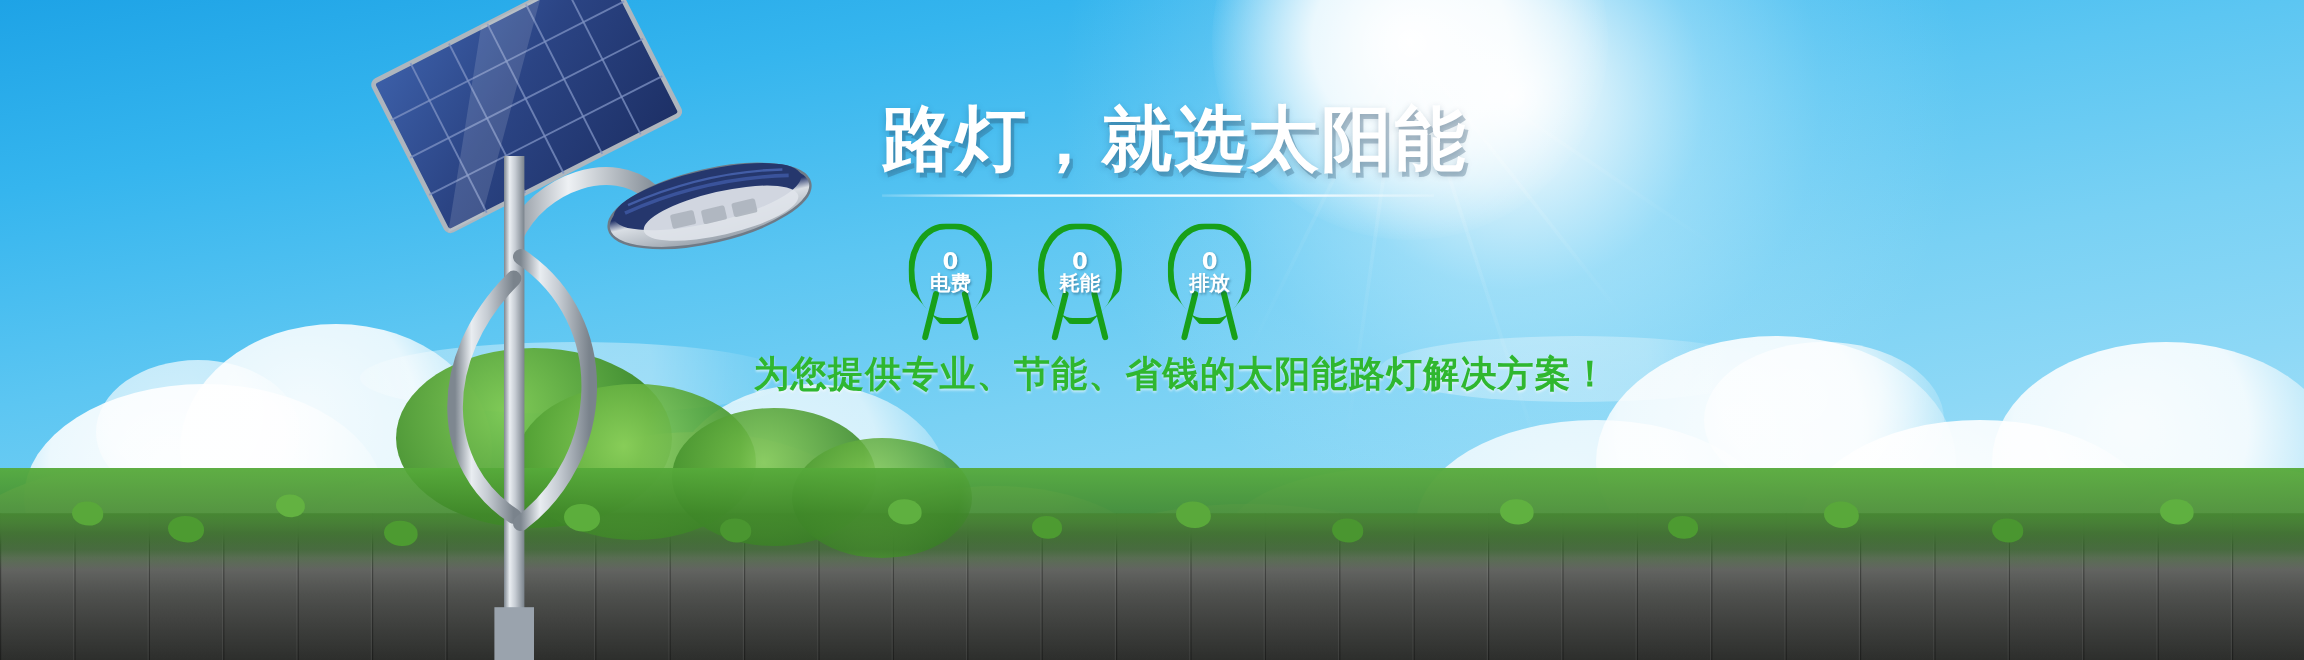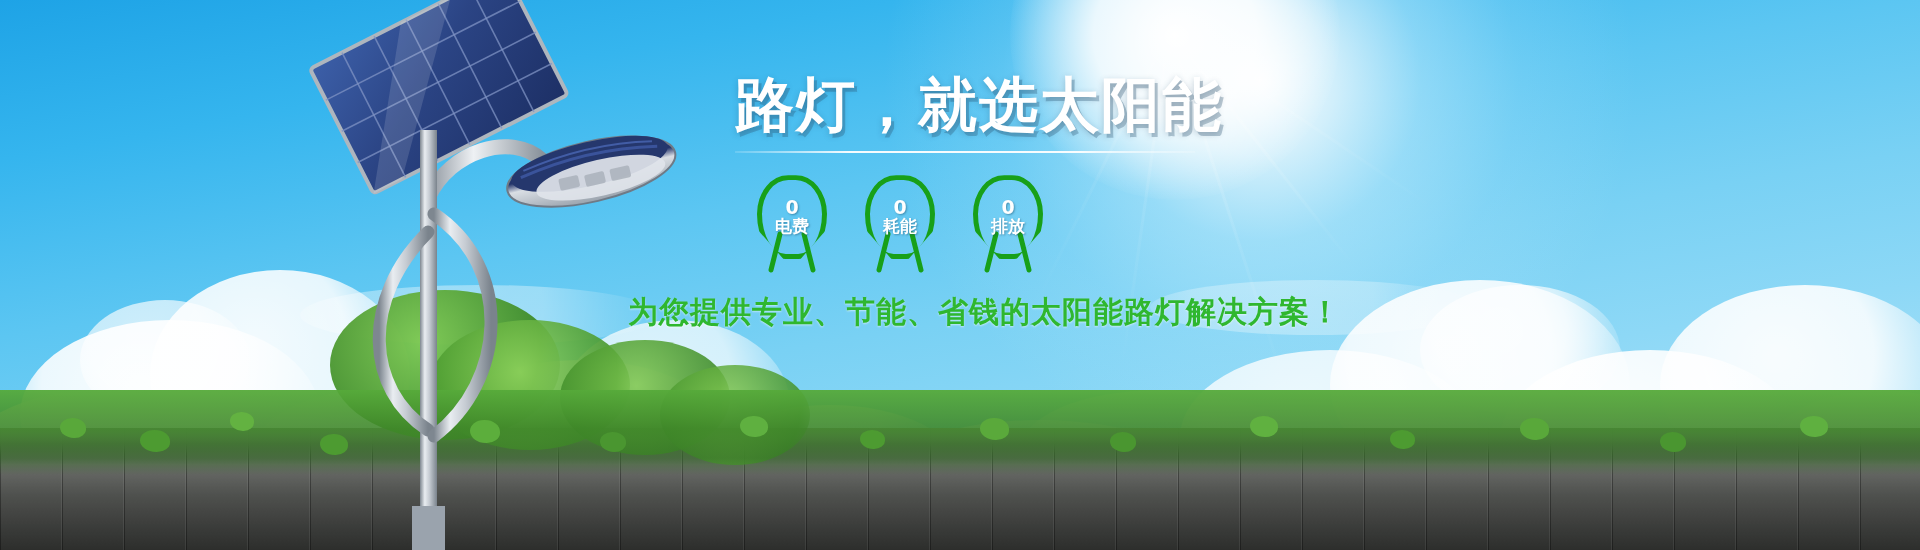--- a/index.html
+++ b/index.html
@@ -33,21 +33,21 @@
 
   
   .hedge { position:absolute; left:0; bottom:60px; width:1920px; height:130px; pointer-events:none; }
   .leaf { position:absolute; border-radius:48% 52% 45% 55%; }
   .treeblob { position:absolute; border-radius:50%; }
 
   
   .lamp { position:absolute; left:300px; top:0; width:430px; height:550px; }
 
   
-  .copy { position:absolute; left:735px; top:75px; width:520px; }
+  .copy { position:absolute; left:735px; top:86px; width:520px; }
   .headline { font-size:59px; line-height:1.02; font-weight:bold; color:#ffffff; letter-spacing:2px;
     text-shadow: 3px 4px 0 rgba(40,80,110,.30), 0 2px 6px rgba(20,60,90,.25); white-space:nowrap; }
   .rule { margin-top:16px; width:460px; height:2px; background:linear-gradient(90deg, rgba(255,255,255,.15), rgba(255,255,255,.95) 25%, rgba(255,255,255,.95) 75%, rgba(255,255,255,.15)); }
 
   .badges { display:flex; gap:38px; margin-top:22px; padding-left:22px; }
   .badge { position:relative; width:70px; height:84px; display:flex; flex-direction:column;
     align-items:center; justify-content:center; }
   .badge .ring { position:absolute; inset:0;
     border:5px solid #18a019; border-radius:50% 50% 46% 46% / 52% 52% 60% 60%;
     clip-path: polygon(0 0,100% 0,100% 64%,62% 100%,38% 100%,0 64%);

